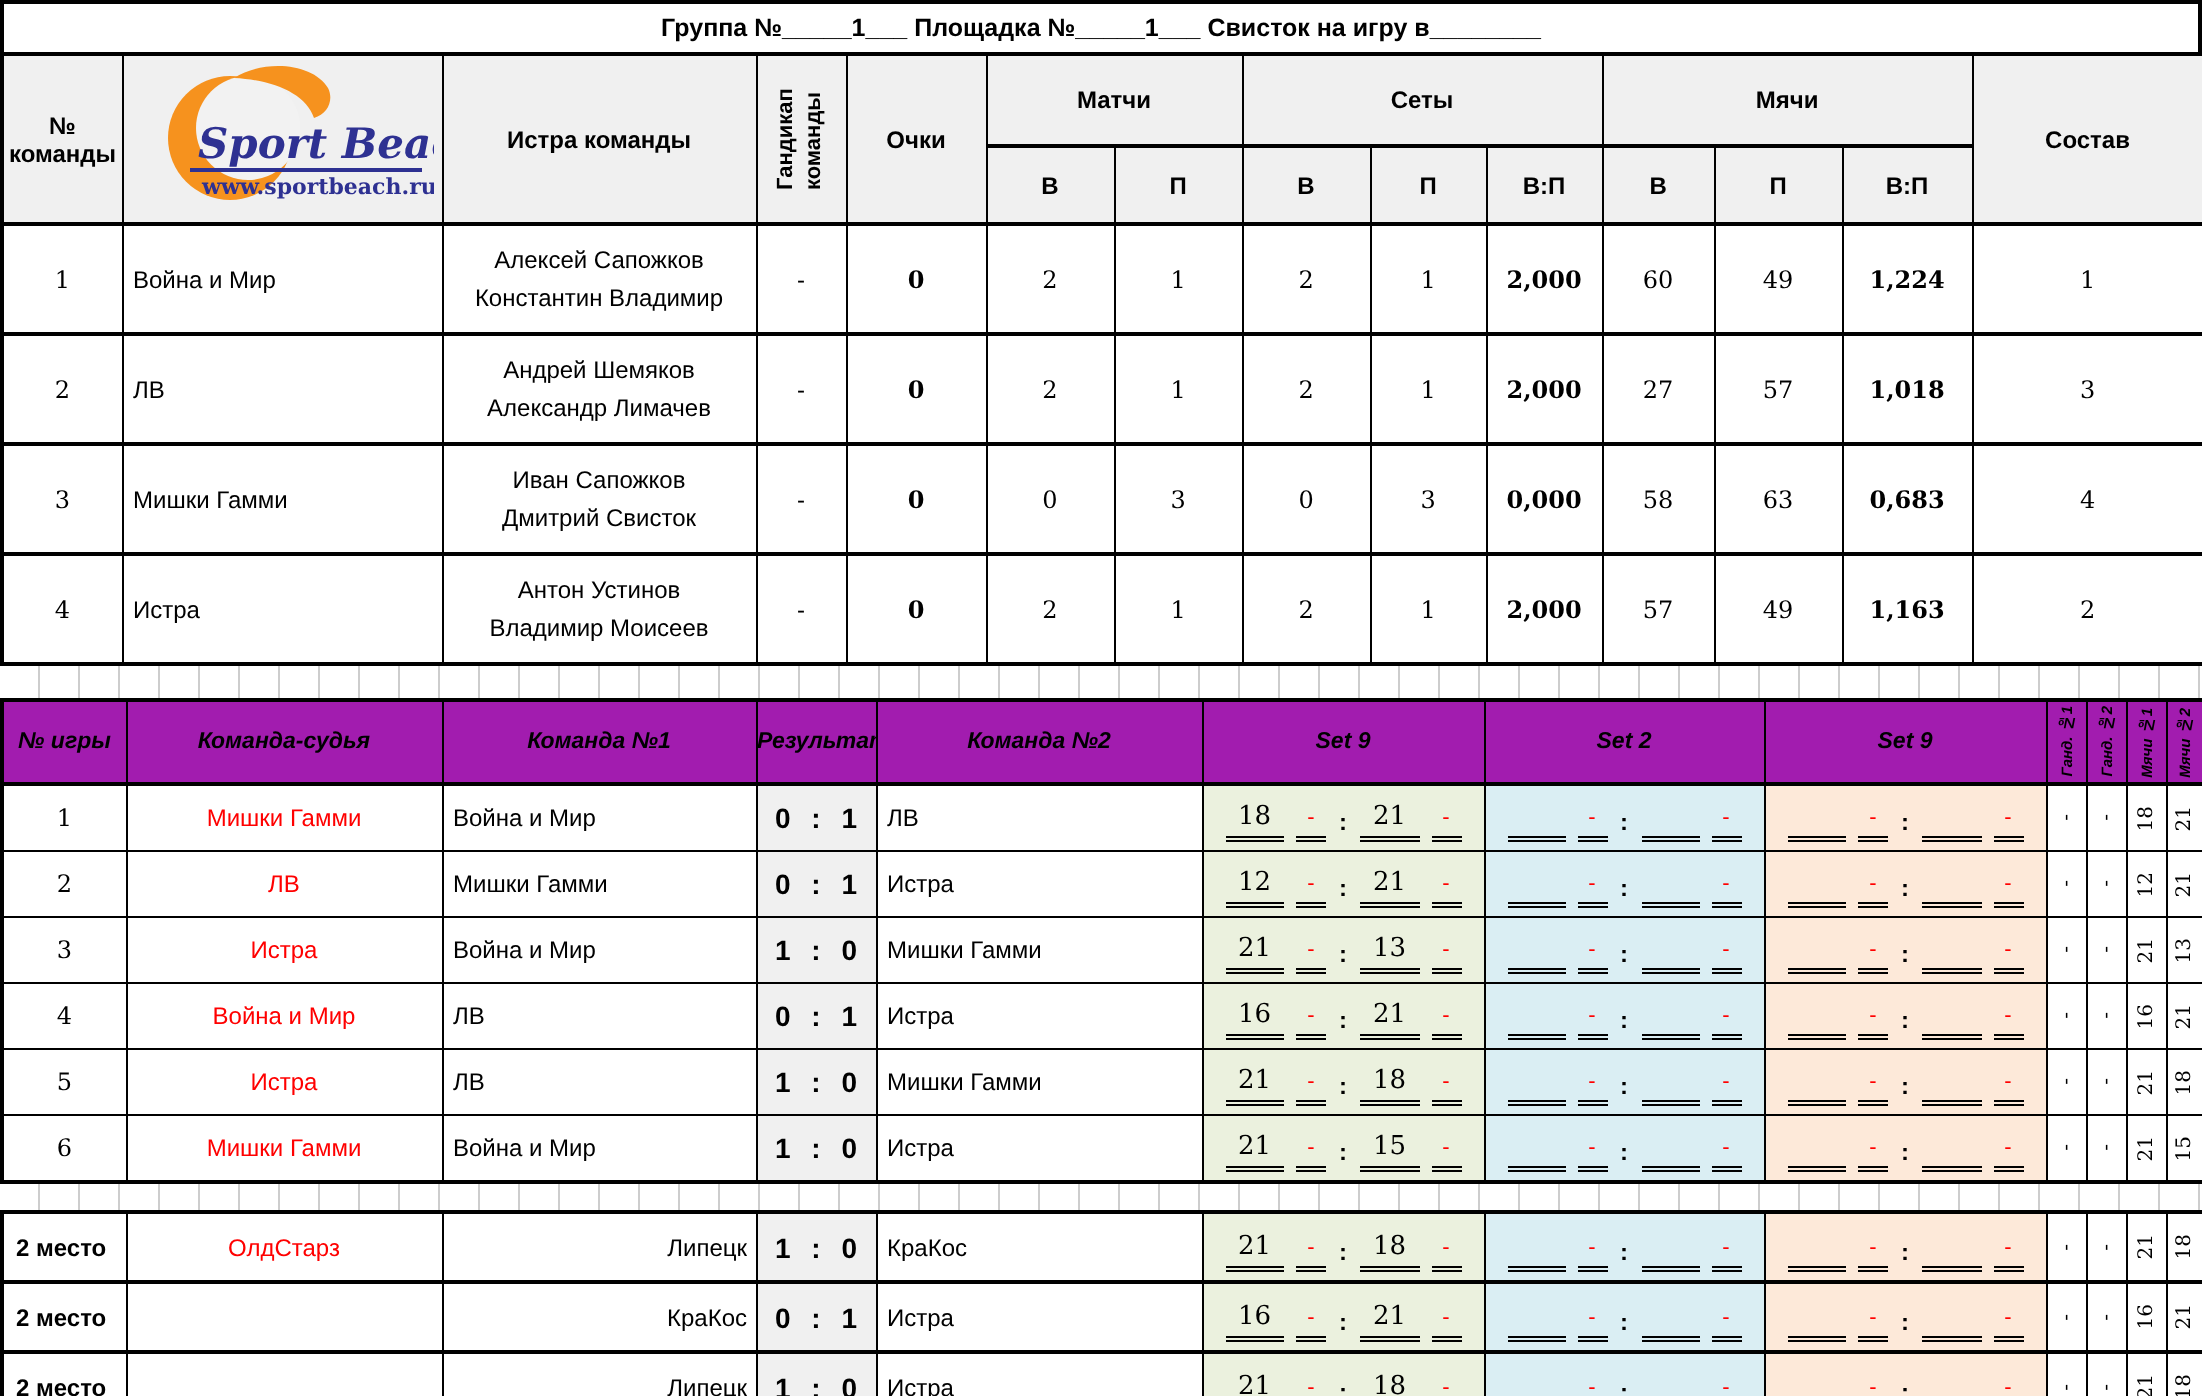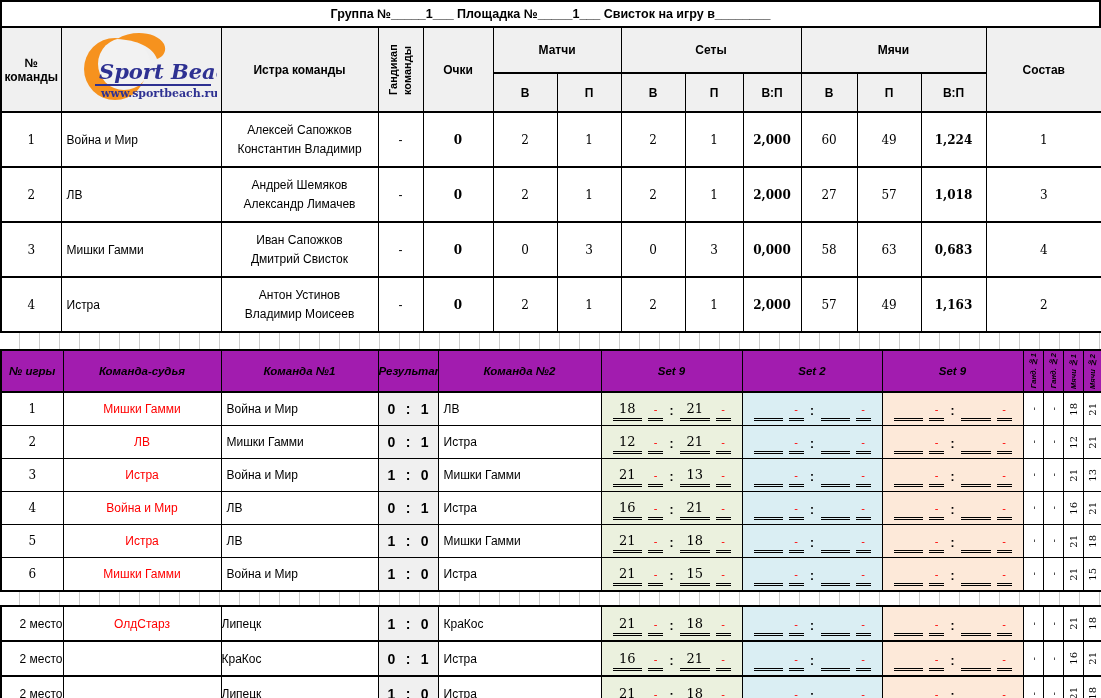--- a/index.html
+++ b/index.html
@@ -28,22 +28,22 @@
   
   #t2,#t3{border:2px solid #000;}
   #t2 th,#t2 td,#t3 td{border:1px solid #000;}
   #t2 thead th{background:#a21caf;font-weight:bold;font-size:11.5px;height:40px;
                border-bottom-width:2px;font-style:italic;}
   #t2 tbody td{height:32px;font-size:12px;}
   #t3 td{height:33px;font-size:12px;border-top-width:2px;}
   .game{font-family:"DejaVu Serif",serif;}
   .judge{color:#FF0000;}
   .tleft{text-align:left;padding-left:5px;}
-  .tright{text-align:left;padding-right:4px;}
-  .plabel{font-weight:normal;text-align:right;padding-left:6px;}
+  .tright{text-align:right;padding-right:4px;}
+  .plabel{font-weight:bold;text-align:left;padding-left:6px;}
   .res{background:#F0F0F0;}
   .rwrap{display:flex;justify-content:space-between;align-items:center;
          padding:0 9px;font-weight:bold;font-size:14px;}
   
   td.s1{background:#EBF1DE;} td.s2{background:#DAEEF3;} td.s3{background:#FDE9D9;}
   .swrap{display:flex;align-items:flex-end;margin:0 8px;height:24px;}
   .sc{flex:1.5;border-bottom:3px double #000;font-family:"DejaVu Serif",serif;
       font-size:13px;height:19px;line-height:19px;margin:0 3px;}
   .dsh{width:15px;border-bottom:3px double #000;color:#FF0000;font-size:11px;
        height:17px;line-height:17px;margin:0 3px;}

